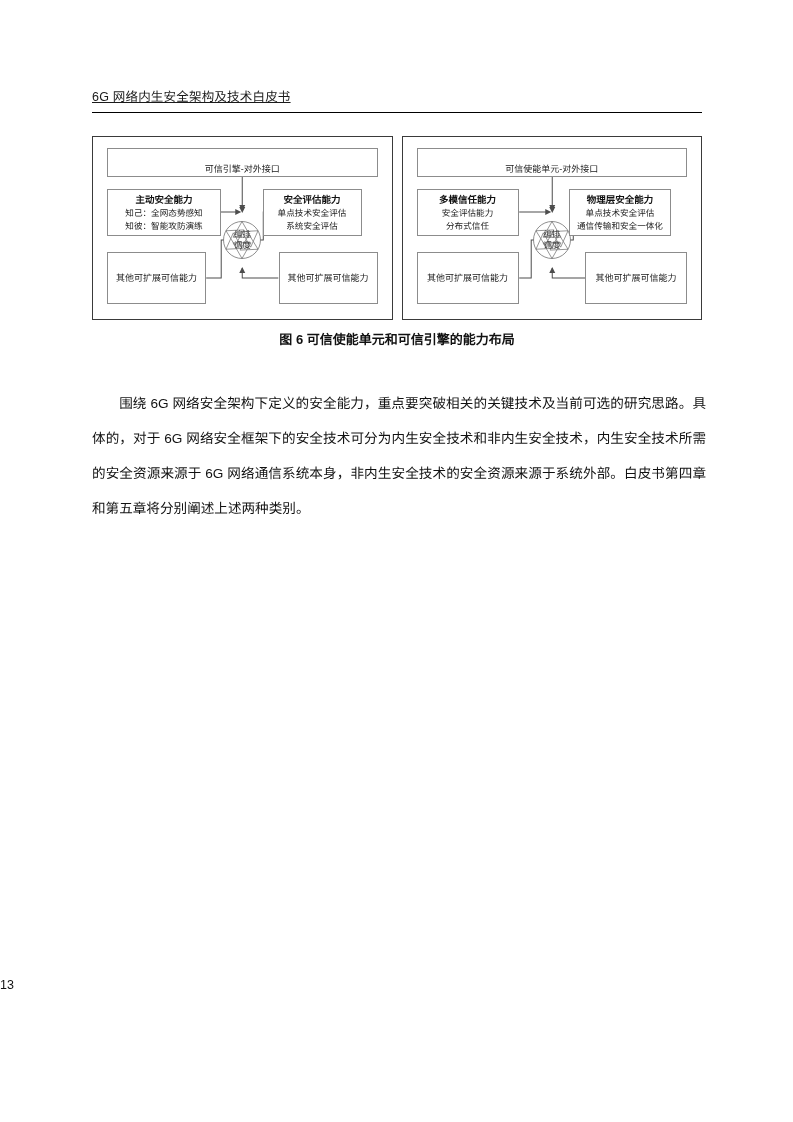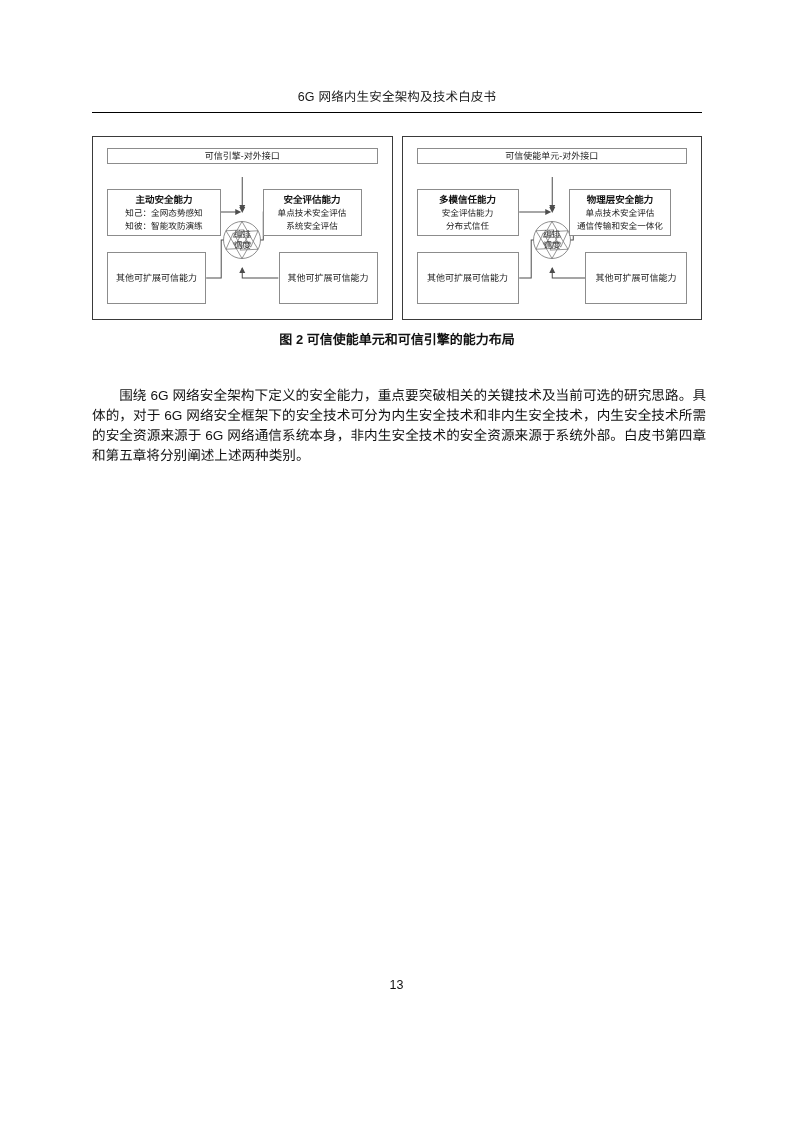--- a/index.html
+++ b/index.html
@@ -24,26 +24,27 @@
   }
 
   
   .header-wrap {
     position: absolute;
     left: 92px;
     top: 88px;
     width: 610px;
   }
   .header-title {
-    text-align: center;
+    text-align: left;
     font-size: 12.5px;
     line-height: 18px;
     letter-spacing: .2px;
     color: #1a1a1a;
     padding-bottom: 6px;
+    text-decoration: underline;
   }
   .header-rule {
     height: 1px;
     background: #000000;
     width: 100%;
   }
 
   
   .figure {
     position: absolute;
@@ -92,21 +93,22 @@
     white-space: nowrap;
   }
   .node.plain .line {
     font-size: 9px;
   }
 
   .node-top {
     left: 14px;
     top: 11px;
     right: 14px;
-    height: 16px;
+    height: 29px;
+    justify-content: flex-end;
   }
   .node-top .line { font-size: 9px; }
 
   .node-left-top  { left: 14px;  top: 52px;  width: 114px; height: 47px; }
   .node-right-top { right: 30px; top: 52px;  width: 99px; height: 47px; align-items: center; }
   .node-left-bot  { left: 14px;  top: 115px; width: 99px; height: 52px; }
   .node-right-bot { right: 14px; top: 115px; width: 99px; height: 52px; }
 
   .panel.wide .node-left-top,
   .panel.wide .node-right-top,
@@ -161,34 +163,34 @@
     color: #111111;
   }
 
   
   .para {
     position: absolute;
     left: 92px;
     top: 372px;
     width: 614px;
     font-size: 13.6px;
-    line-height: 20px;
+    line-height: 35px;
     color: #111111;
     text-align: justify;
     text-justify: inter-ideograph;
     text-indent: 2em;
   }
 
   
   .page-number {
     position: absolute;
     left: 0;
     top: 978px;
     width: 793px;
-    text-align: center;
+    text-align: left;
     font-size: 12.5px;
     color: #111111;
   }
 </style>
 </head>
 <body>
 
 <div class="page">
 
   <div class="header-wrap">
@@ -328,19 +330,19 @@
             <div>编排</div>
             <div>调度</div>
           </div>
         </div>
 
       </div>
 
     </div>
   </div>
 
-  <div class="caption">图 2 可信使能单元和可信引擎的能力布局</div>
+  <div class="caption">图 6 可信使能单元和可信引擎的能力布局</div>
 
   <p class="para">围绕 6G 网络安全架构下定义的安全能力，重点要突破相关的关键技术及当前可选的研究思路。具体的，对于 6G 网络安全框架下的安全技术可分为内生安全技术和非内生安全技术，内生安全技术所需的安全资源来源于 6G 网络通信系统本身，非内生安全技术的安全资源来源于系统外部。白皮书第四章和第五章将分别阐述上述两种类别。</p>
 
   <div class="page-number">13</div>
 
 </div>
 
 </body></html>

